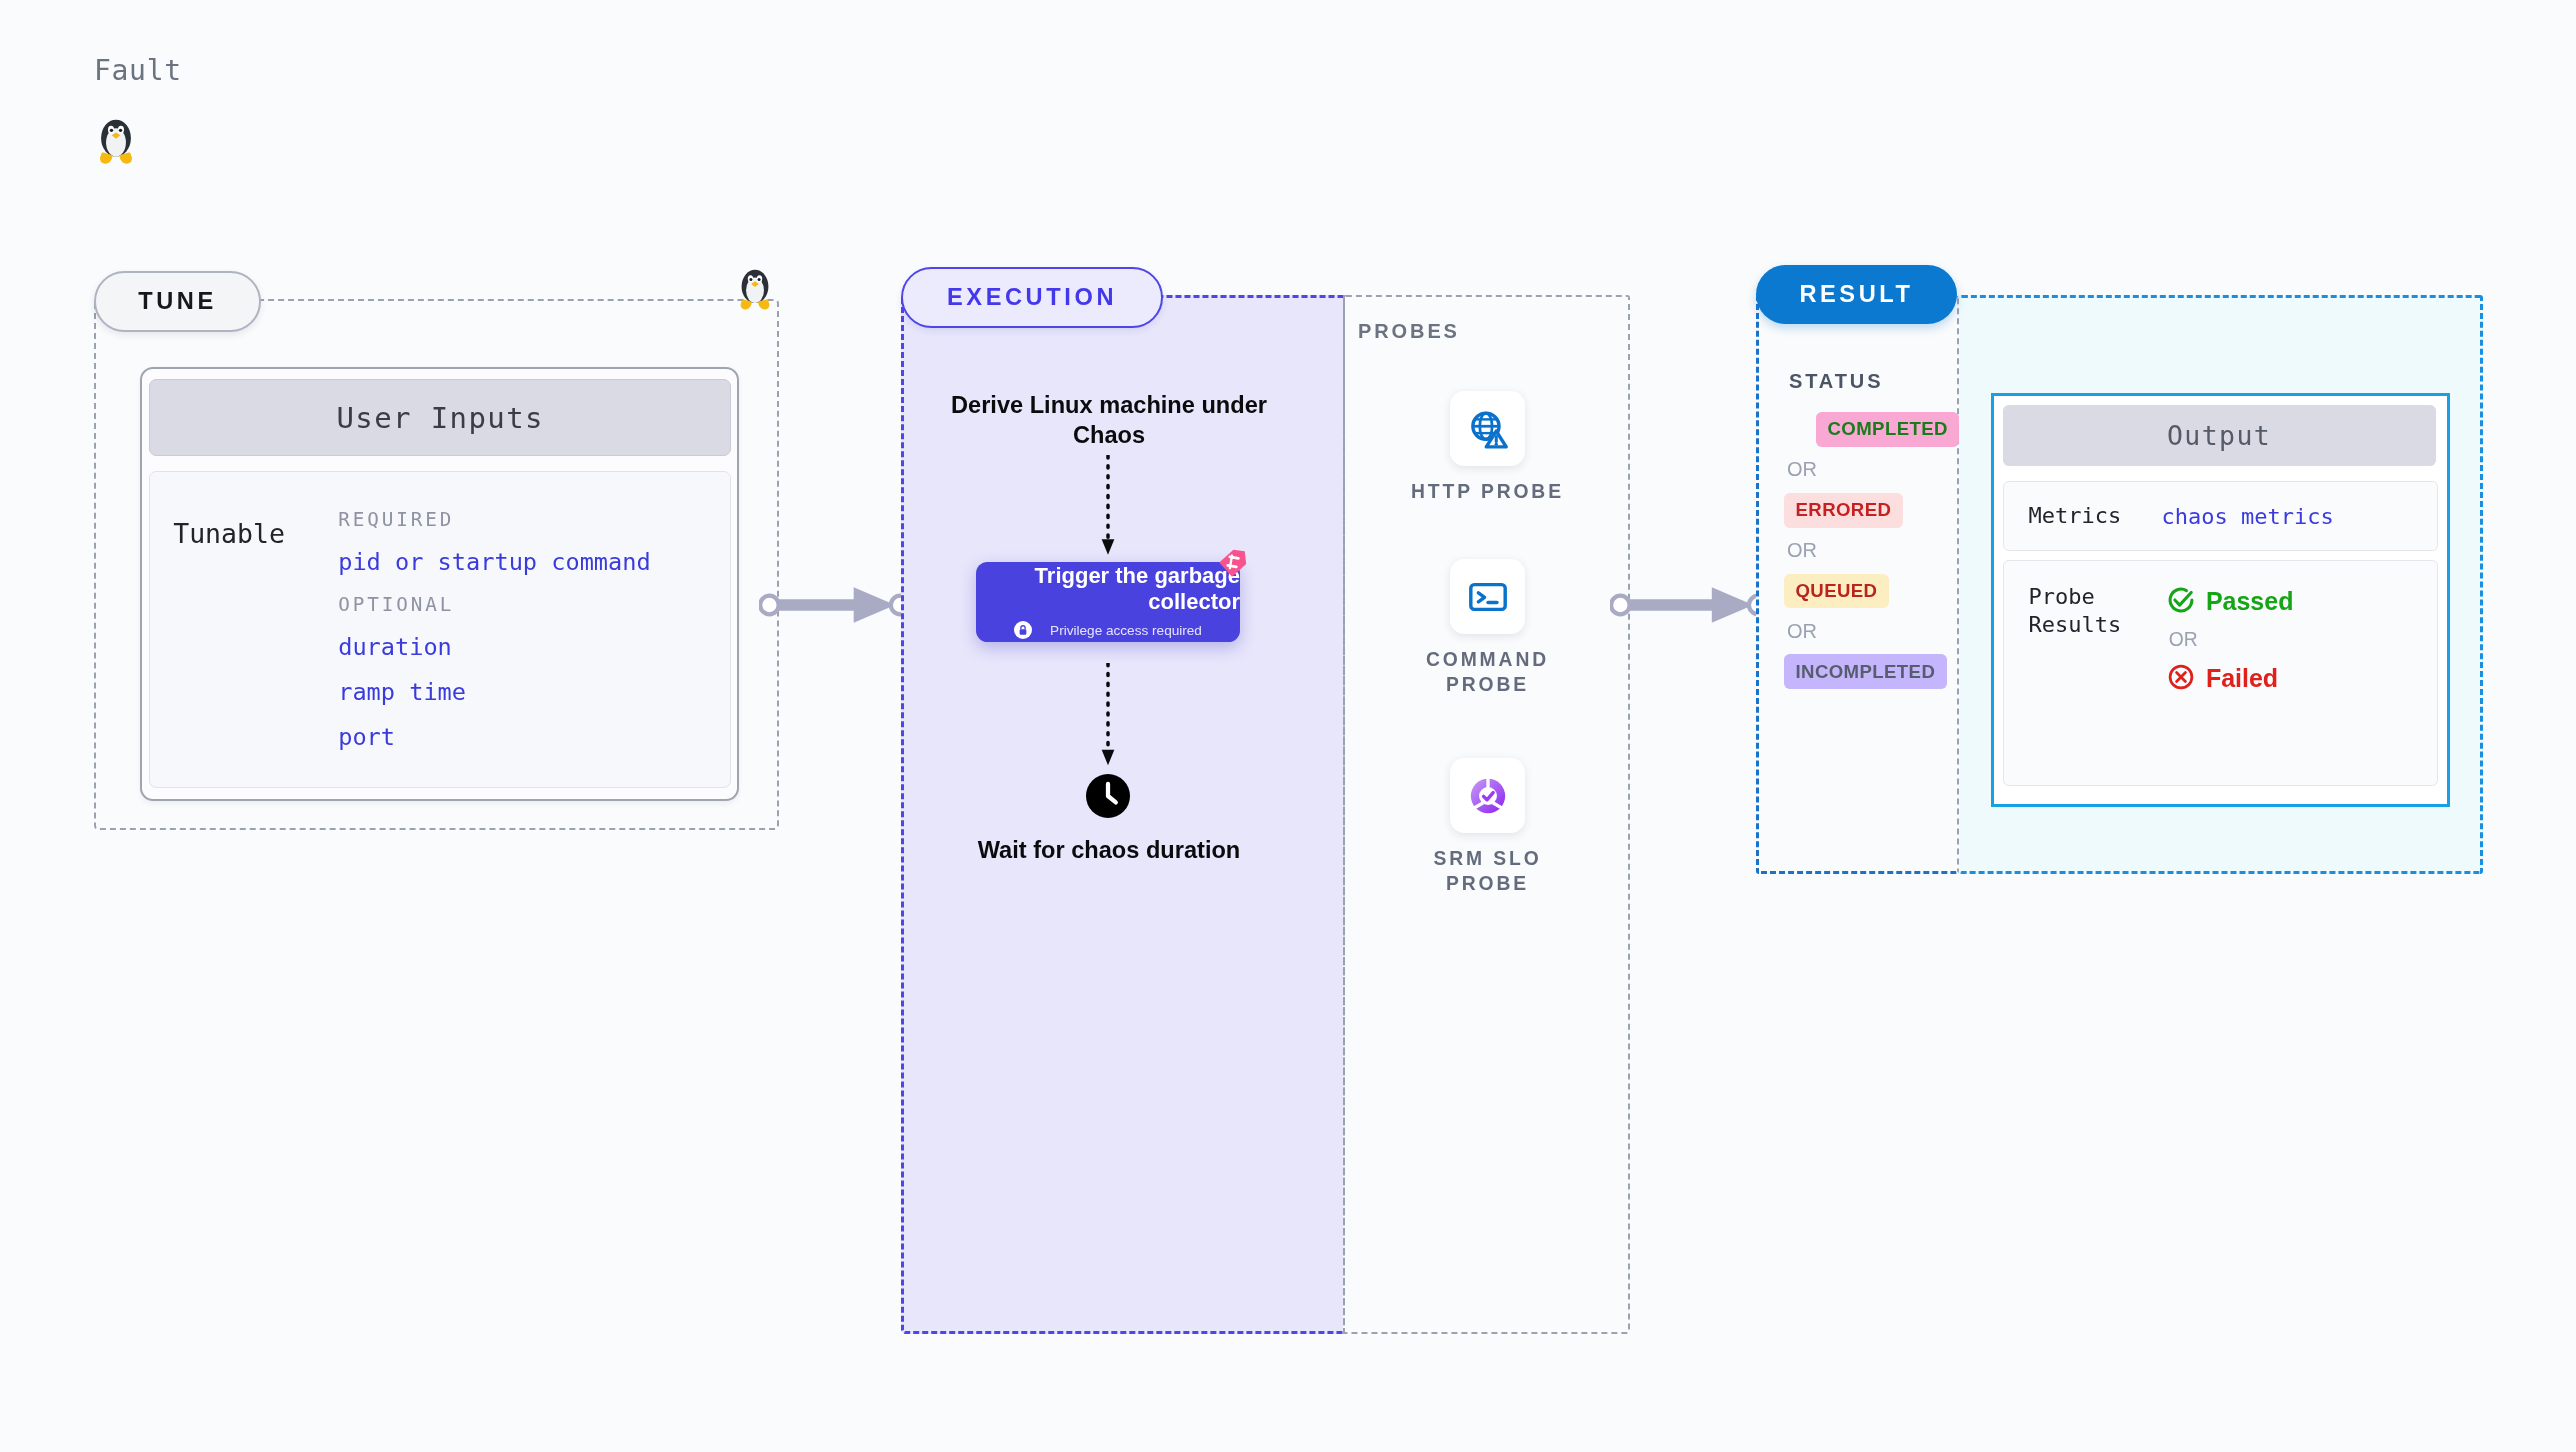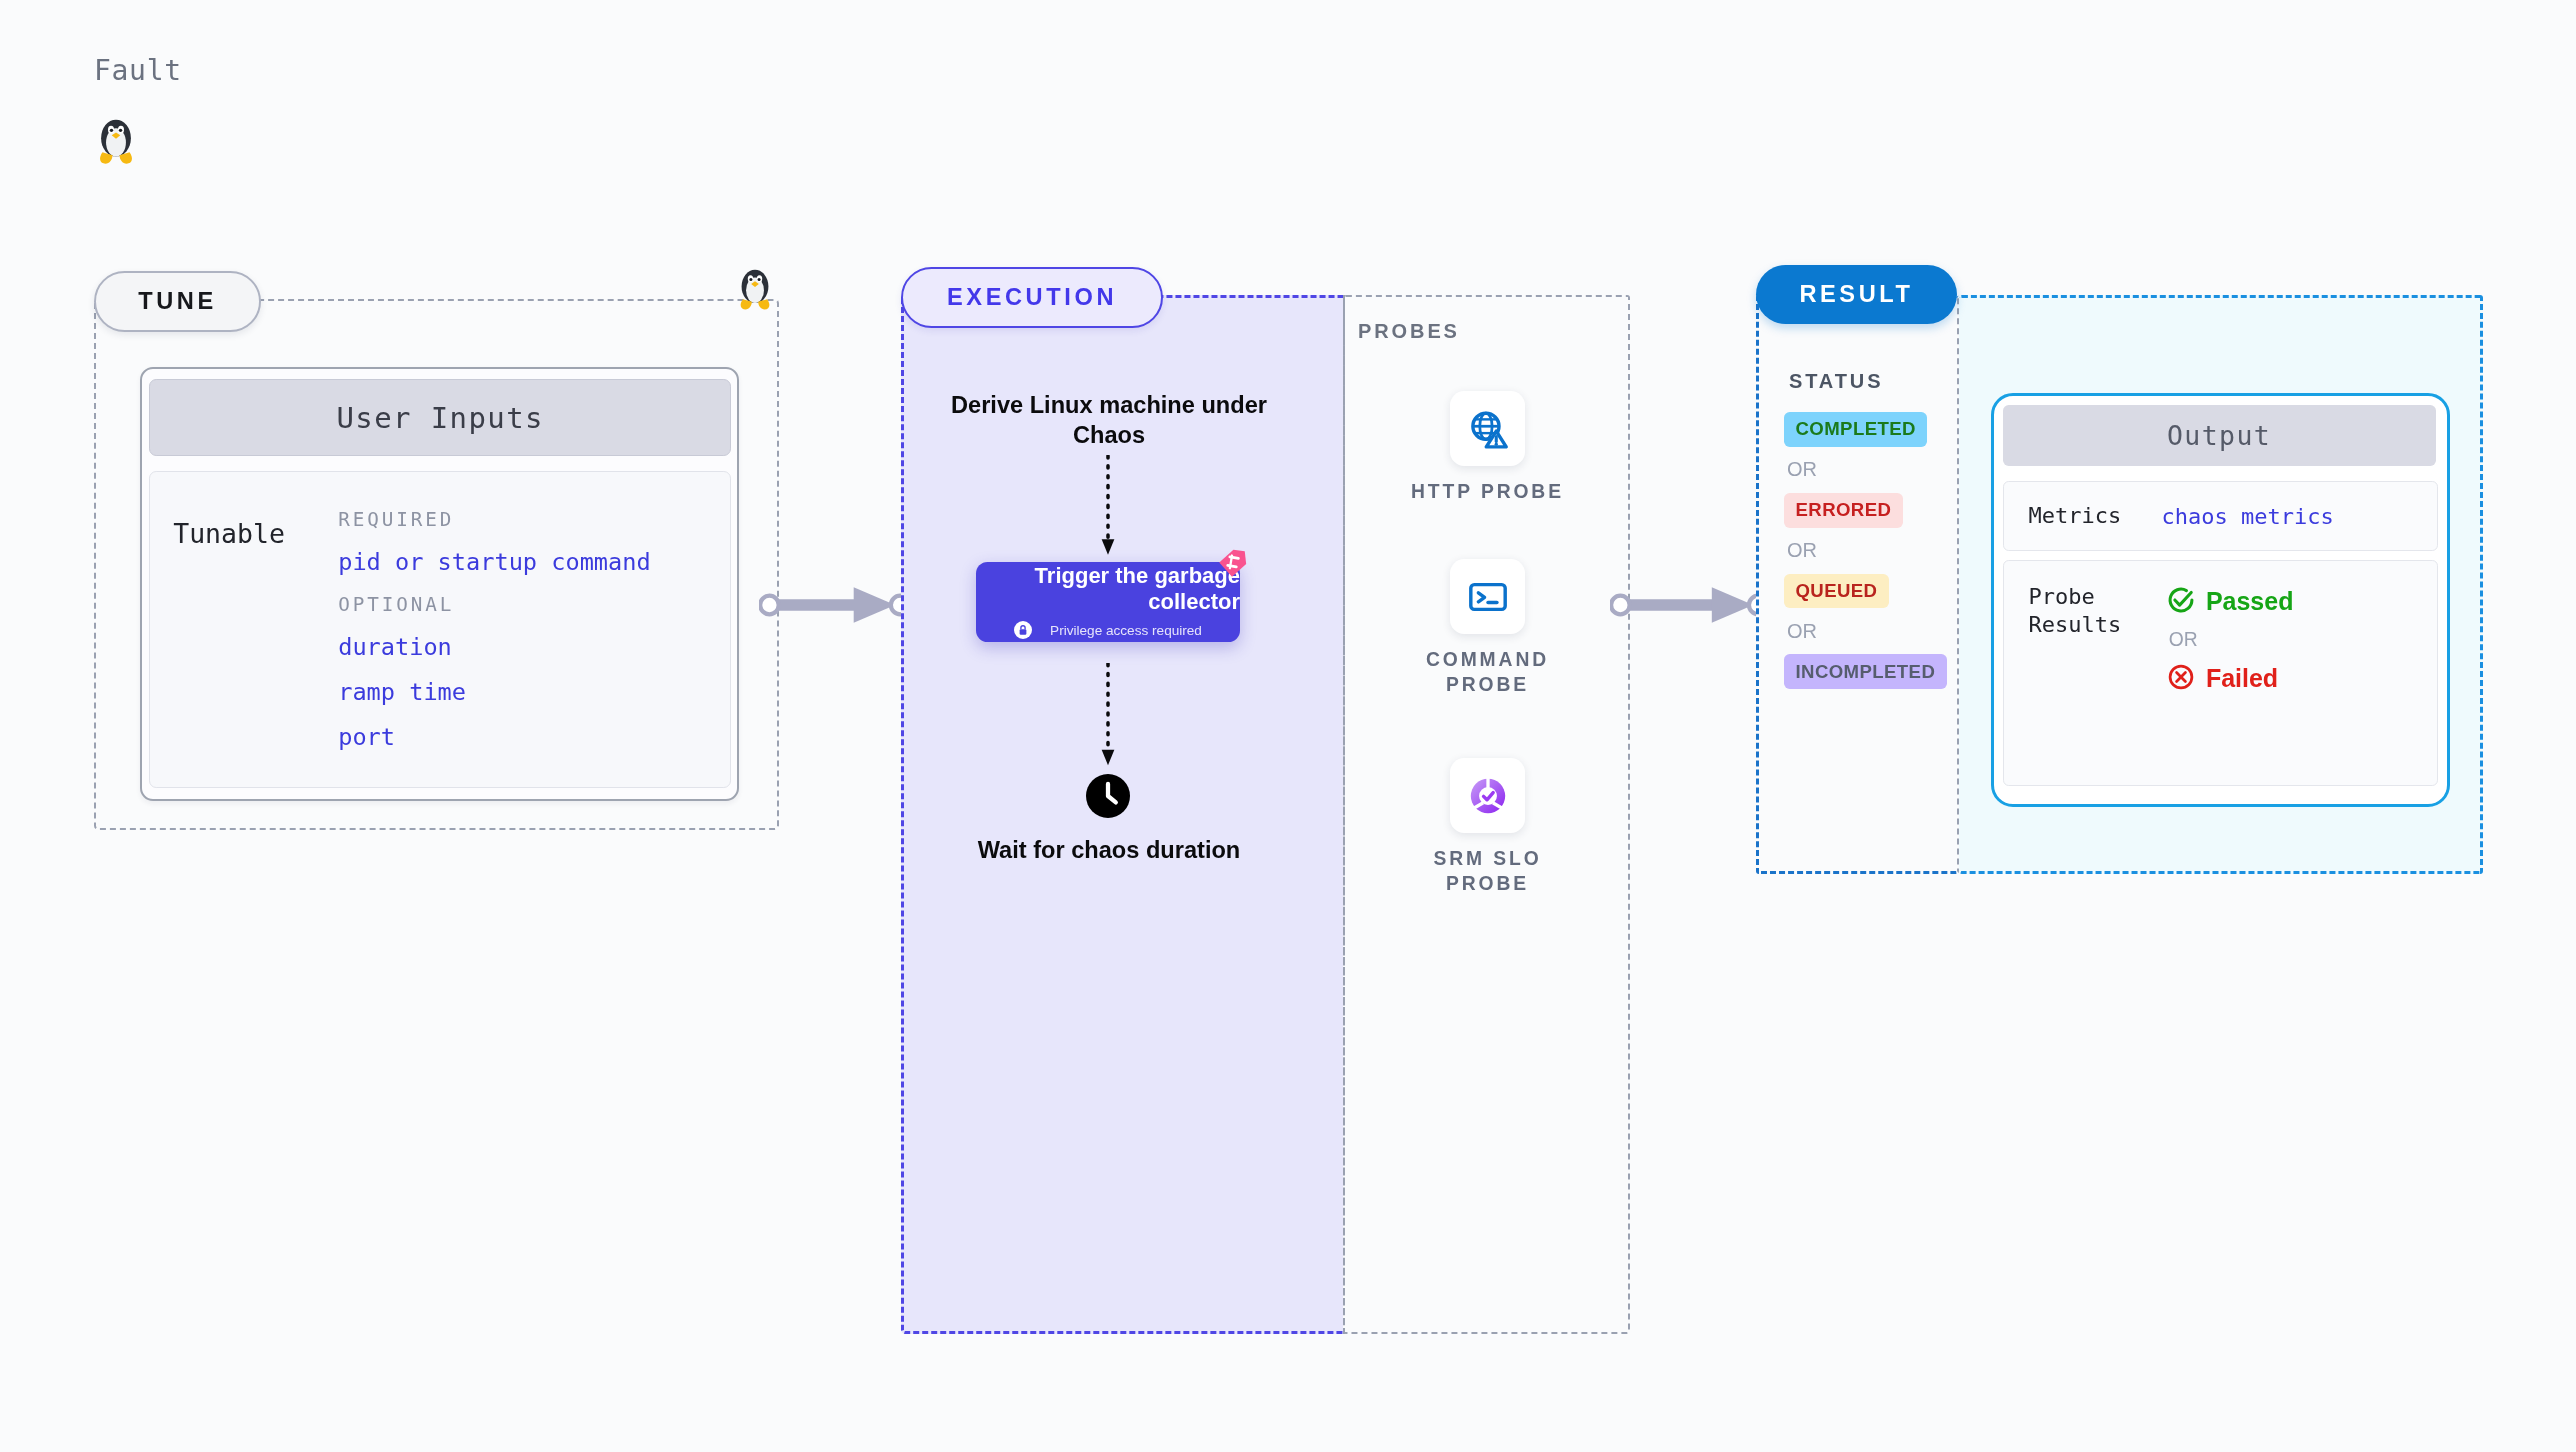--- a/index.html
+++ b/index.html
@@ -172,21 +172,21 @@
   }
   .status-stack{position:absolute;left:1784px;top:412px;width:158px;}
   .status-badge{
     display:inline-block;padding:6.4px 11.5px;border-radius:5.7px;
     font-size:18.6px;font-weight:700;letter-spacing:0.4px;
   }
   .or-text{font-size:20px;color:#9aa1b1;margin:11.5px 0 11.5px 2.9px;}
 
   #output-card{
     position:absolute;left:1991px;top:393px;width:459px;height:414px;
-    background:#ffffff;border:3.6px solid #18a0e4;border-radius:22px;
+    background:#ffffff;border:3.6px solid #18a0e4;border-radius:0;
     box-sizing:border-box;
   }
   #output-header{
     position:absolute;left:8.6px;top:9.3px;width:433px;height:61px;
     background:#d9dae4;border-radius:5.7px;
     display:flex;align-items:center;justify-content:center;
     font-family:"DejaVu Sans Mono", monospace;
     font-size:26.5px;color:#555a68;letter-spacing:1.4px;
   }
   #metrics-row{
@@ -380,21 +380,21 @@
   <circle cx="14" cy="35" r="13" fill="#ffffff" stroke="#a9abc4" stroke-width="6"></circle>
   <circle cx="207" cy="35" r="13" fill="#ffffff" stroke="#a9abc4" stroke-width="6"></circle>
 </svg>
 
 <div id="result-output-col"></div>
 <div id="result-status-col"></div>
 <div id="result-pill" class="stage-pill">RESULT</div>
 
 <div id="status-title">STATUS</div>
 <div class="status-stack">
-  <div><span class="status-badge" style="background:#7dd3fc;color:#1b7a1b;">COMPLETED</span></div>
+  <div><span class="status-badge" style="background:#f9a8d4;color:#1b7a1b;margin-left:32px;">COMPLETED</span></div>
   <div class="or-text">OR</div>
   <div><span class="status-badge" style="background:#fcdede;color:#c62020;">ERRORED</span></div>
   <div class="or-text">OR</div>
   <div><span class="status-badge" style="background:#fdeec2;color:#b9241e;">QUEUED</span></div>
   <div class="or-text">OR</div>
   <div><span class="status-badge" style="background:#c4b5fd;color:#565d6e;">INCOMPLETED</span></div>
 </div>
 
 <div id="output-card">
   <div id="output-header">Output</div>

